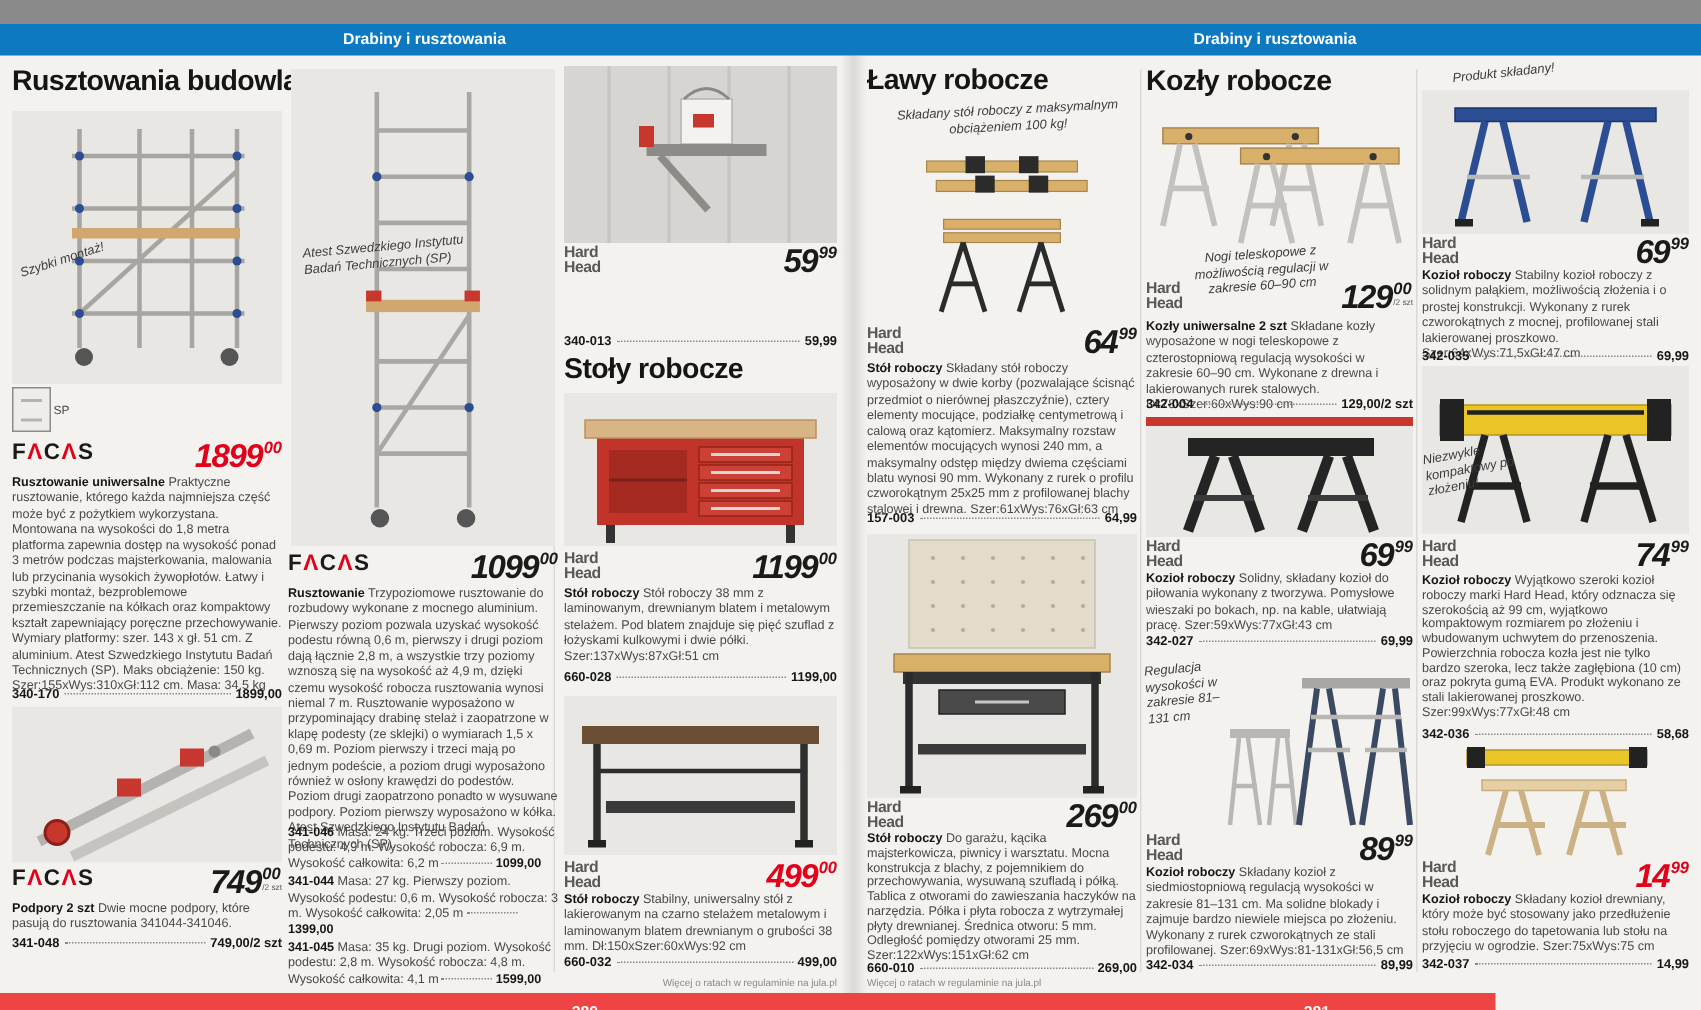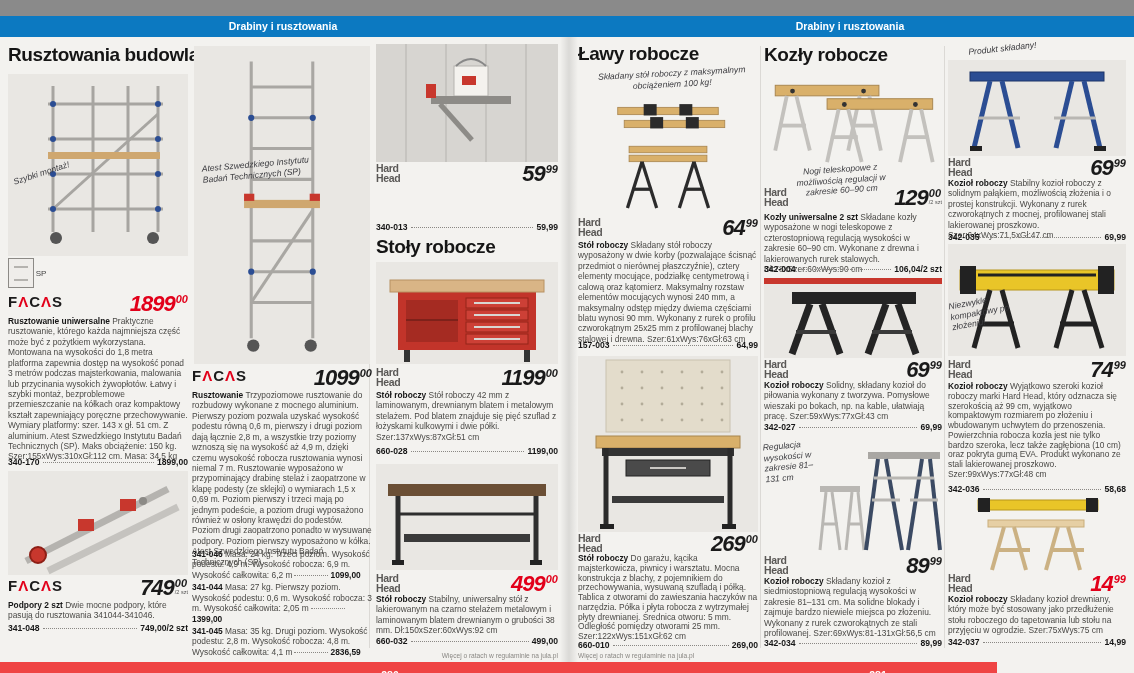--- a/index.html
+++ b/index.html
@@ -181,21 +181,21 @@
           <span class="pm">1099</span>
           <span class="pstack">
             <span class="pc">00</span>
           </span>
         </span>
     </div>
     <p class="desc block" style="top:374px"><b>Rusztowanie</b> <span>Trzypoziomowe rusztowanie do rozbudowy wykonane z mocnego aluminium. Pierwszy poziom pozwala uzyskać wysokość podestu równą 0,6 m, pierwszy i drugi poziom dają łącznie 2,8 m, a wszystkie trzy poziomy wznoszą się na wysokość aż 4,9 m, dzięki czemu wysokość robocza rusztowania wynosi niemal 7 m. Rusztowanie wyposażono w przypominający drabinę stelaż i zaopatrzone w klapę podesty (ze sklejki) o wymiarach 1,5 x 0,69 m. Poziom pierwszy i trzeci mają po jednym podeście, a poziom drugi wyposażono również w osłony krawędzi do podestów. Poziom drugi zaopatrzono ponadto w wysuwane podpory. Poziom pierwszy wyposażono w kółka. Atest Szwedzkiego Instytutu Badań Technicznych (SP).</span></p>
     <div class="block" style="top:533px">
       <p class="desc skup"><b>341-046</b> <span>Masa: 24 kg. Trzeci poziom. Wysokość podestu: 4,9 m. Wysokość robocza: 6,9 m. Wysokość całkowita: 6,2 m</span><span class="idots"></span><b>1099,00</b></p>
       <p class="desc skup"><b>341-044</b> <span>Masa: 27 kg. Pierwszy poziom. Wysokość podestu: 0,6 m. Wysokość robocza: 3 m. Wysokość całkowita: 2,05 m</span><span class="idots"></span><b>1399,00</b></p>
-      <p class="desc skup"><b>341-045</b> <span>Masa: 35 kg. Drugi poziom. Wysokość podestu: 2,8 m. Wysokość robocza: 4,8 m. Wysokość całkowita: 4,1 m</span><span class="idots"></span><b>2836,59</b></p>
+      <p class="desc skup"><b>341-045</b> <span>Masa: 35 kg. Drugi poziom. Wysokość podestu: 2,8 m. Wysokość robocza: 4,8 m. Wysokość całkowita: 4,1 m</span><span class="idots"></span><b>1599,00</b></p>
     </div>
   </div>
 
   <div class="col" style="left:376px;width:182px">
     <div class="imgslot" style="top:28px;left:0;width:182px;height:118px;background:#d7d5d1">
       <svg viewBox="0 0 182 118">
         <g stroke="#c6c4c0" stroke-width="2">
             <line x1="30" y1="0" x2="30" y2="118"></line>
             <line x1="70" y1="0" x2="70" y2="118"></line>
             <line x1="110" y1="0" x2="110" y2="118"></line>
@@ -252,21 +252,21 @@
     </div>
     <div class="block brandrow" style="top:352px">
       <span class="hh"><span>Hard</span><br><span>Head</span></span>
       <span class="price">
           <span class="pm">1199</span>
           <span class="pstack">
             <span class="pc">00</span>
           </span>
         </span>
     </div>
-    <p class="desc block" style="top:374px"><b>Stół roboczy</b> <span>Stół roboczy 42 mm z laminowanym, drewnianym blatem i metalowym stelażem. Pod blatem znajduje się pięć szuflad z łożyskami kulkowymi i dwie półki. Szer:137xWys:87xGł:51 cm</span></p>
+    <p class="desc block" style="top:374px"><b>Stół roboczy</b> <span>Stół roboczy 38 mm z laminowanym, drewnianym blatem i metalowym stelażem. Pod blatem znajduje się pięć szuflad z łożyskami kulkowymi i dwie półki. Szer:137xWys:87xGł:51 cm</span></p>
     <div class="skuline block" style="top:430px">
       <span>660-028</span>
         <span class="dots"></span>
         <span>1199,00</span>
     </div>
 
     <div class="imgslot" style="top:448px;left:0;width:182px;height:106px">
       <svg viewBox="0 0 182 106">
         <rect x="12" y="20" width="158" height="12" fill="#6b4f35"></rect>
         <g stroke="#2e2e2e" stroke-width="5">
@@ -439,21 +439,21 @@
           <span class="pstack">
             <span class="pc">00</span>
             <span class="psuf">/2 szt</span>
           </span>
         </span>
     </div>
     <p class="desc block" style="top:196px"><b>Kozły uniwersalne 2 szt</b> <span>Składane kozły wyposażone w nogi teleskopowe z czterostopniową regulacją wysokości w zakresie 60–90 cm. Wykonane z drewna i lakierowanych rurek stalowych. Dł:78xSzer:60xWys:90 cm</span></p>
     <div class="skuline block" style="top:248px">
       <span>342-004</span>
         <span class="dots"></span>
-        <span>106,04/2 szt</span>
+        <span>129,00/2 szt</span>
     </div>
 
     <div class="imgslot" style="top:262px;left:0;width:178px;height:80px">
       <svg viewBox="0 0 178 80">
         <rect x="0" y="0" width="178" height="6" fill="#c8372d"></rect>
         <rect x="28" y="14" width="124" height="12" fill="#242424"></rect>
         <g stroke="#242424" stroke-width="7" fill="none">
           <line x1="46" y1="26" x2="28" y2="76"></line>
             <line x1="58" y1="26" x2="76" y2="76"></line>
           <line x1="122" y1="26" x2="104" y2="76"></line>

